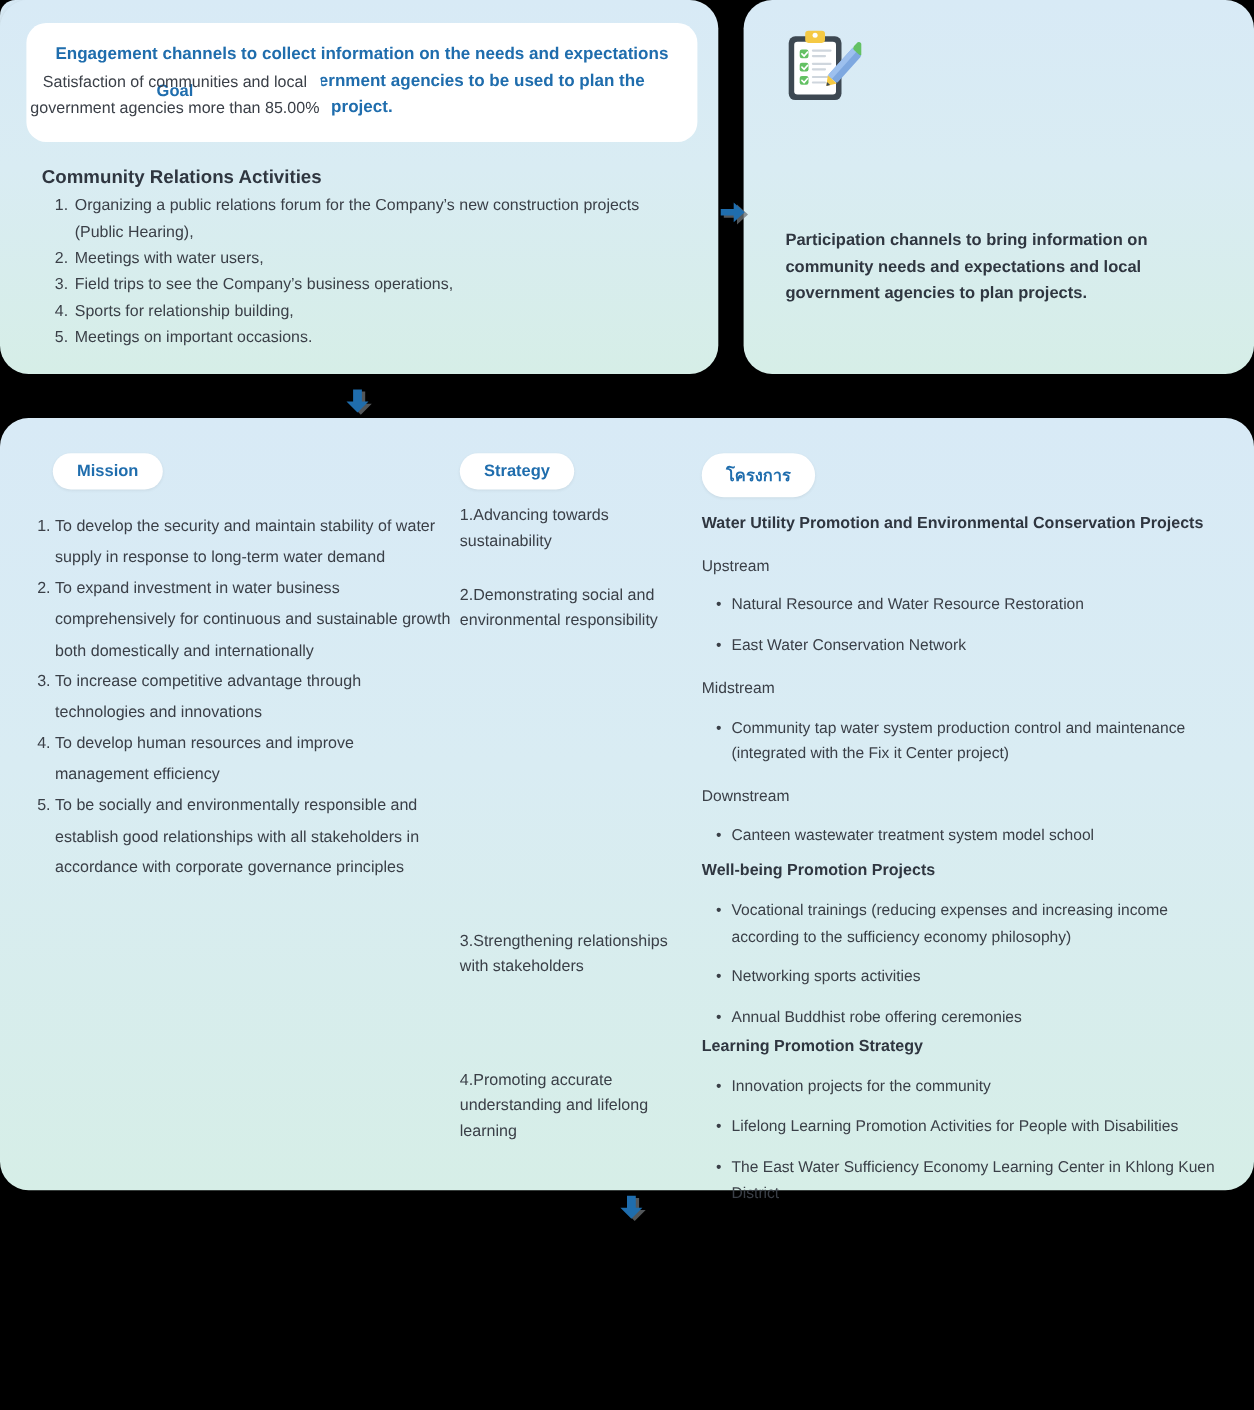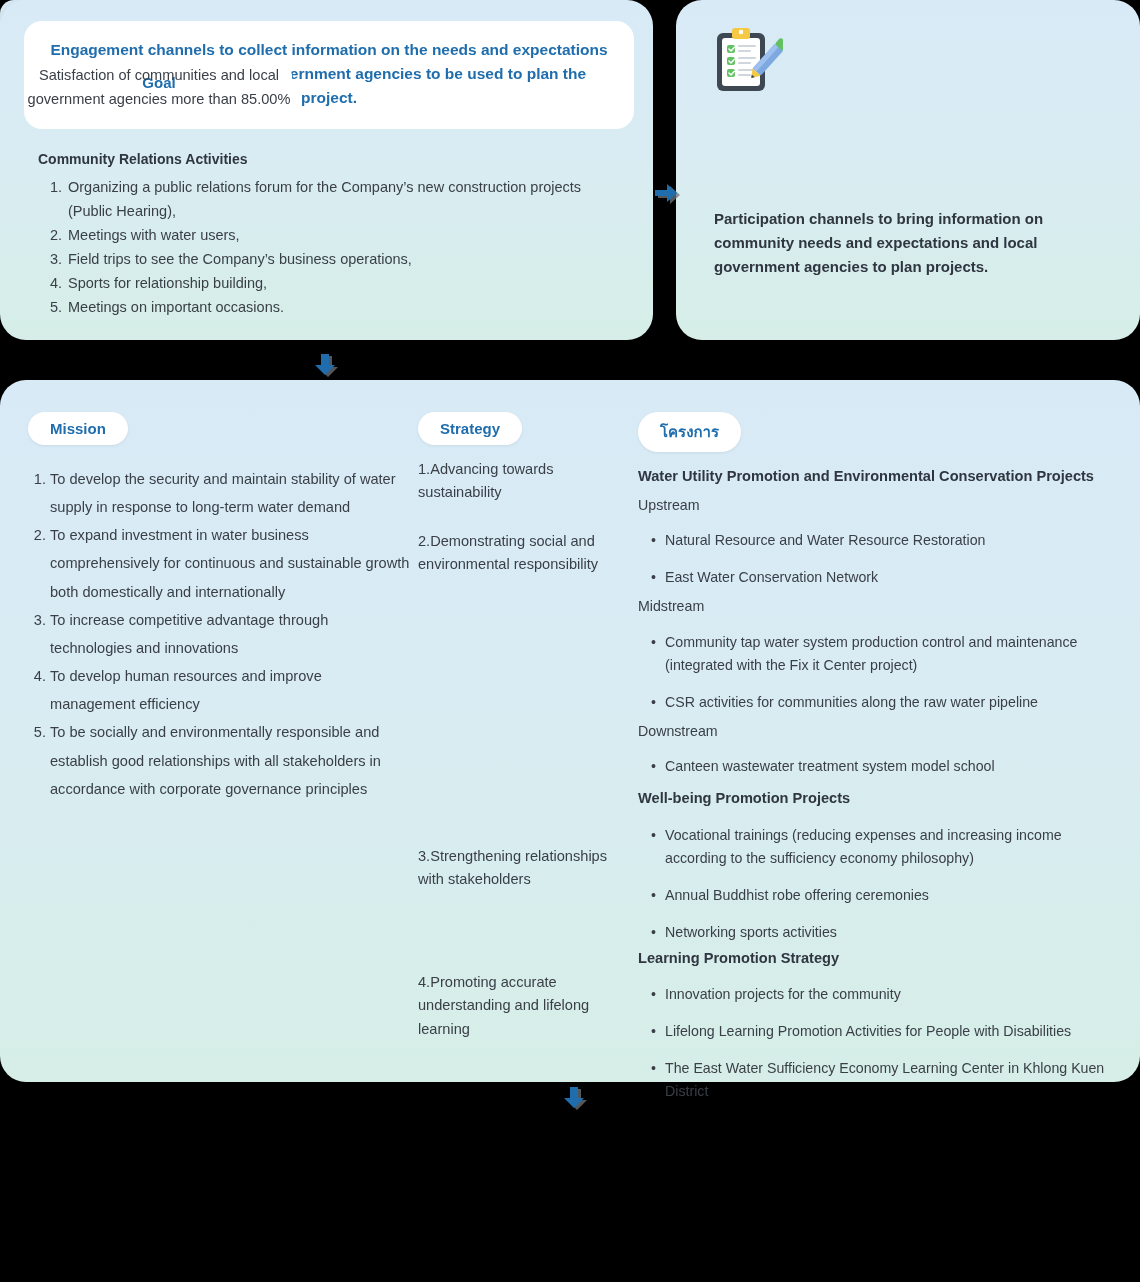--- a/index.html
+++ b/index.html
@@ -23,21 +23,21 @@
   #panel-left { left: 0; top: 0; width: 653px; height: 340px; }
   .callout {
     position: absolute; left: 24px; top: 21px; width: 610px;
     background: #ffffff; border-radius: 18px;
     padding: 17px 22px 19px;
     text-align: center;
     color: #1f6dad; font-weight: bold; font-size: 15.5px; line-height: 1.55;
   }
   .cr-title {
     position: absolute; left: 38px; top: 151px;
-    font-size: 14px; font-weight: bold; color: #2f3640;
+    font-size: 17px; font-weight: bold; color: #2f3640;
   }
   ol.cr-list {
     position: absolute; left: 38px; top: 175px; width: 590px;
     padding-left: 28px;
     font-size: 14.5px; color: #3a3f47; line-height: 1.66;
   }
   ol.cr-list li { padding-left: 2px; }
 
   
   #panel-right { left: 676px; top: 0; width: 464px; height: 340px; }
@@ -64,21 +64,21 @@
   #col-mission { left: 20px; top: 85px; width: 390px; }
   #col-mission ol {
     padding-left: 30px; font-size: 14.6px; line-height: 1.93;
   }
   
   #col-strategy { left: 418px; top: 78px; width: 190px; font-size: 14.6px; line-height: 1.6; }
   .strat-item { position: absolute; width: 190px; }
   
   #col-projects { left: 638px; top: 85px; width: 470px; font-size: 14.2px; }
   .proj-h { font-weight: bold; font-size: 14.6px; color: #2f3640; line-height: 1.62; }
-  .proj-sub { line-height: 1.6; margin-top: 5px; }
+  .proj-sub { line-height: 1.6; margin-top: 15px; }
   ul.proj-list { list-style: none; margin: 0 0 2px 0; padding: 0; }
   ul.proj-list li {
     position: relative; padding-left: 27px; line-height: 1.67; margin-top: 13px;
   }
   ul.proj-list li::before {
     content: "\2022"; position: absolute; left: 13px; top: 0;
   }
 
   
   #panel-goal {
@@ -161,21 +161,21 @@
         <path d="M7 0 h8 v11 h6 l-10 10 l-10-10 h6 z" fill="#6f7478" opacity="0.75"></path>
       </g>
       <g transform="translate(1,2)">
         <path d="M7 0 h8 v11 h6 l-10 10 l-10-10 h6 z" fill="#1f6dad"></path>
       </g>
     </svg>
   </div>
 
   <div class="panel" id="panel-mid">
 
-    <div class="pill" style="left:28px; top:32px;">Mission</div>
+    <div class="pill" style="left:48px; top:32px;">Mission</div>
     <div class="col" id="col-mission">
       <ol id="mission-list">
           <li>To develop the security and maintain stability of water supply in response to long-term water demand</li>
           <li>To expand investment in water business comprehensively for continuous and sustainable growth both domestically and internationally</li>
           <li>To increase competitive advantage through technologies and innovations</li>
           <li>To develop human resources and improve management efficiency</li>
           <li>To be socially and environmentally responsible and establish good relationships with all stakeholders in accordance with corporate governance principles</li>
         </ol>
     </div>
 
@@ -191,31 +191,30 @@
     <div class="col" id="col-projects">
       <div class="proj-h">Water Utility Promotion and Environmental Conservation Projects</div>
       <div class="proj-sub">Upstream</div>
       <ul class="proj-list" id="upstream-list">
           <li>Natural Resource and Water Resource Restoration</li>
           <li>East Water Conservation Network</li>
         </ul>
       <div class="proj-sub">Midstream</div>
       <ul class="proj-list" id="midstream-list">
           <li>Community tap water system production control and maintenance (integrated with the Fix it Center project)</li>
-          <li> CSR activities for communities along the raw water pipeline</li>
         </ul>
       <div class="proj-sub">Downstream</div>
       <ul class="proj-list" id="downstream-list">
           <li>Canteen wastewater treatment system model school</li>
         </ul>
       <div class="proj-h" style="margin-top:8px;">Well-being Promotion Projects</div>
       <ul class="proj-list" id="group2-list" style="margin-top:6px;">
           <li> Vocational trainings (reducing expenses and increasing income according to the sufficiency economy philosophy)</li>
+          <li>Networking sports activities</li>
           <li>Annual Buddhist robe offering ceremonies</li>
-          <li>Networking sports activities</li>
         </ul>
       <div class="proj-h">Learning Promotion Strategy</div>
       <ul class="proj-list" id="group3-list" style="margin-top:6px;">
           <li>Innovation projects for the community</li>
           <li>Lifelong Learning Promotion Activities for People with Disabilities</li>
           <li>The East Water Sufficiency Economy Learning Center in Khlong Kuen District</li>
         </ul>
     </div>
   </div>
 

